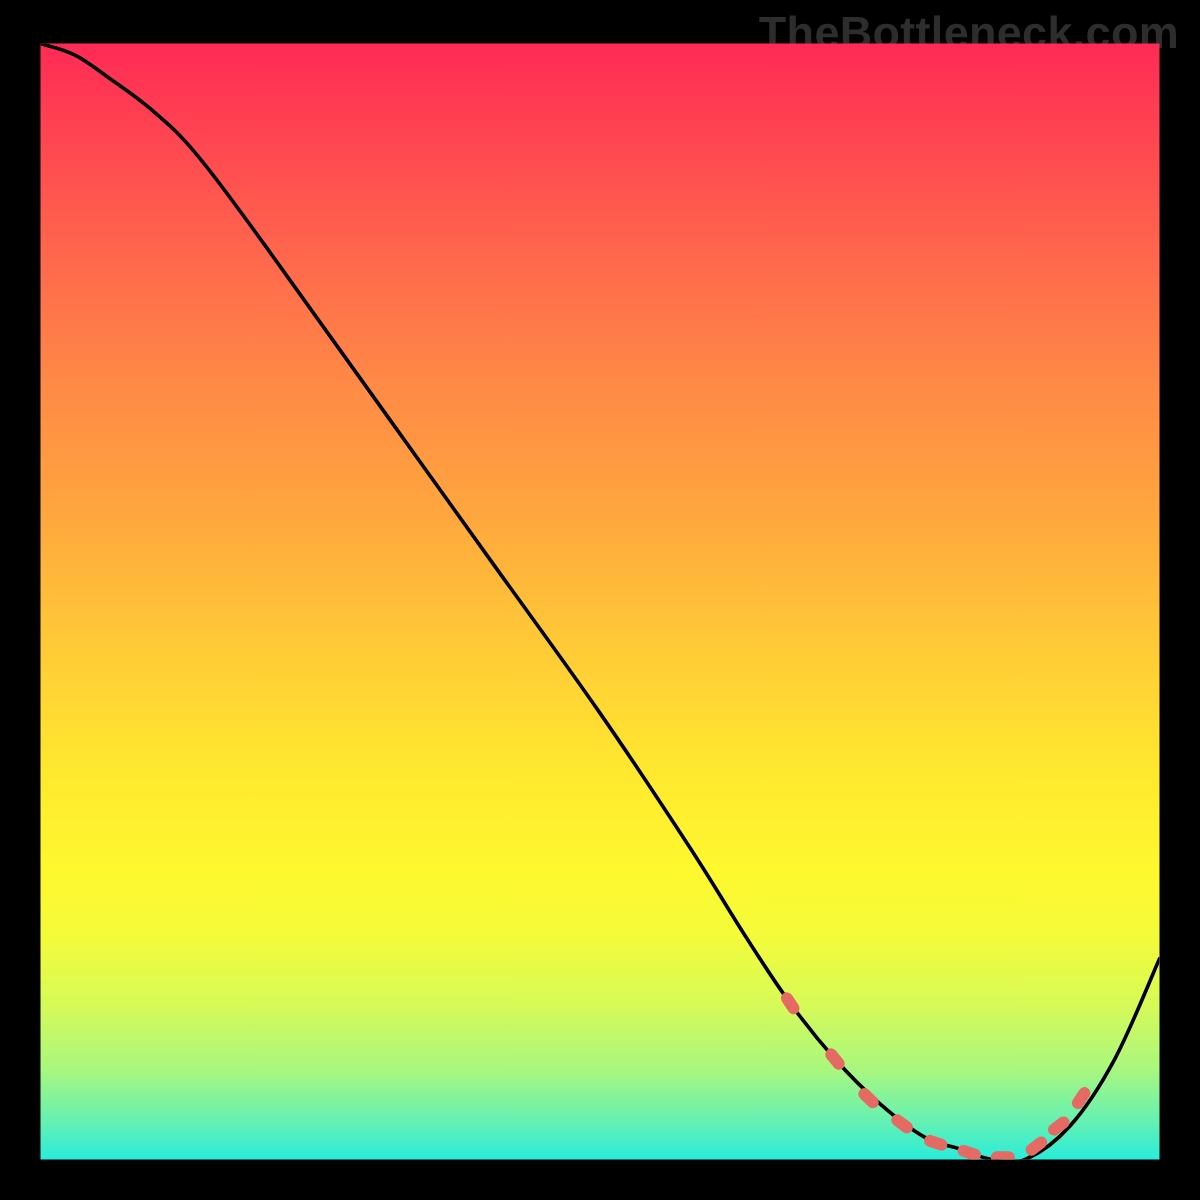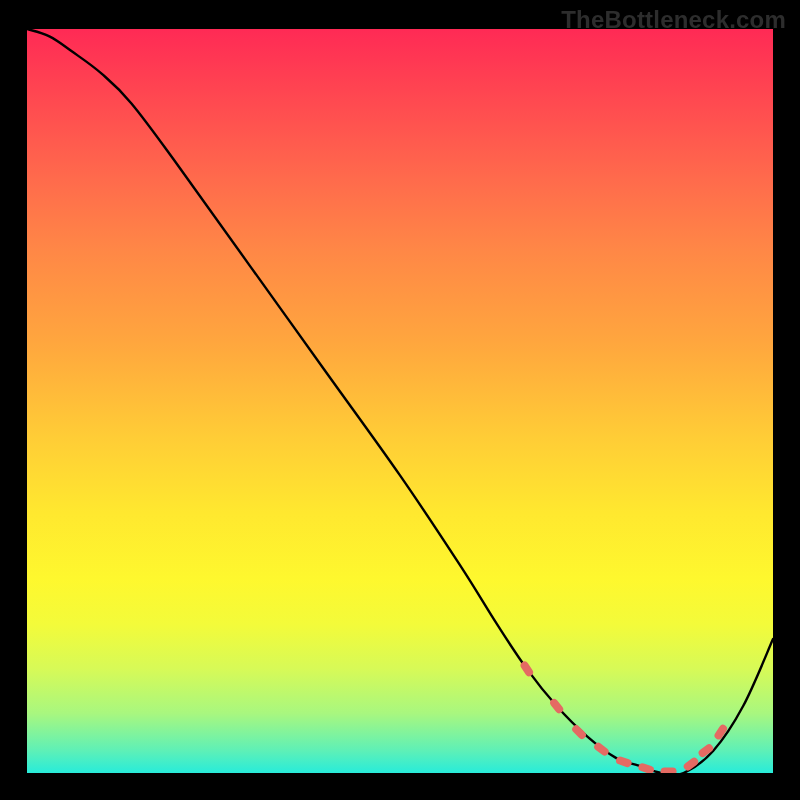--- a/index.html
+++ b/index.html
@@ -3,21 +3,21 @@
 <meta charset="utf-8">
 <style>
   * { margin: 0; padding: 0; box-sizing: border-box; }
   html, body { width: 800px; height: 800px; background: #000; overflow: hidden; }
   .stage { position: relative; width: 800px; height: 800px; background: #000; }
   .attribution {
     position: absolute;
     top: 6px;
     right: 14px;
     font-family: Arial, Helvetica, sans-serif;
-    font-size: 24px;
+    font-size: 30px;
     font-weight: 600;
     color: #2d2d2d;
     letter-spacing: 0.2px;
   }
   .plot {
     position: absolute;
     left: 27px;
     top: 29px;
     width: 746px;
     height: 744px;

